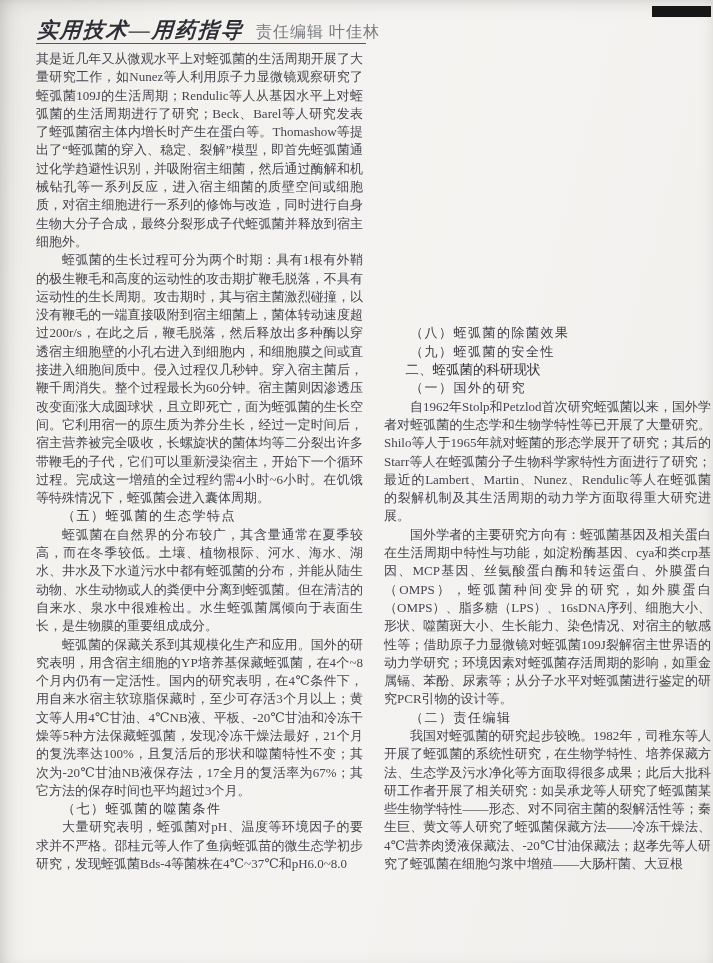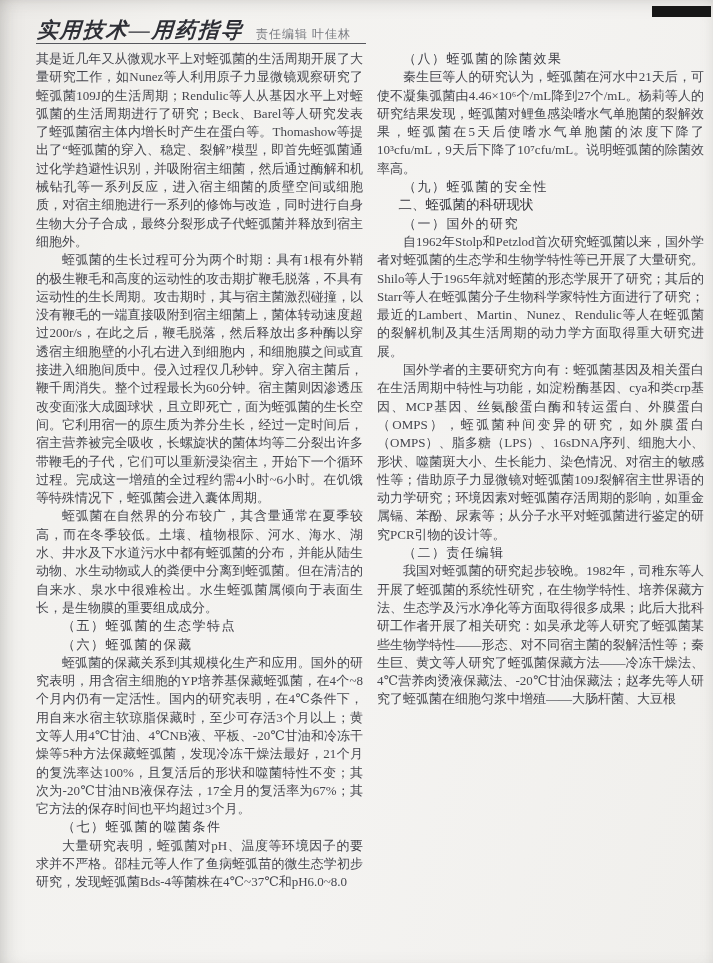--- a/index.html
+++ b/index.html
@@ -27,30 +27,30 @@
     display:flex;align-items:flex-end;
   }
   .page-header .title{
     font-size:21px;font-weight:700;font-style:italic;
     letter-spacing:2px;color:#2e2f36;
     transform:skewX(-4deg);
     white-space:nowrap;
   }
   .page-header .editor{
     margin-left:12px;margin-bottom:1px;
-    font-size:12px;color:#797b80;letter-spacing:1px;
+    font-size:16px;color:#797b80;letter-spacing:1px;
     white-space:nowrap;
   }
   .header-rule{
     position:absolute;top:43px;left:36px;
     width:330px;height:1px;background:#56575d;
   }
   .columns{
     position:absolute;top:50px;left:36px;
-    display:flex;gap:14px;
+    display:flex;gap:21px;align-items:flex-end;
   }
   .col{
     width:327px;
     font-size:13px;line-height:18.3px;
     text-align:justify;
     color:#45464e;
     letter-spacing:0;
   }
   .block{margin:0;padding:0;}
   .block.cont{text-indent:0;}
@@ -77,30 +77,28 @@
   <div class="page-header">
     <span class="title">实用技术—用药指导</span>
     <span class="editor">责任编辑  叶佳林</span>
   </div>
   <div class="header-rule"></div>
 
   <div class="columns">
     <div class="col" id="col-left">
         <div class="block cont">其是近几年又从微观水平上对蛭弧菌的生活周期开展了大量研究工作，如Nunez等人利用原子力显微镜观察研究了蛭弧菌109J的生活周期；Rendulic等人从基因水平上对蛭弧菌的生活周期进行了研究；Beck、Barel等人研究发表了蛭弧菌宿主体内增长时产生在蛋白等。Thomashow等提出了“蛭弧菌的穿入、稳定、裂解”模型，即首先蛭弧菌通过化学趋避性识别，并吸附宿主细菌，然后通过酶解和机械钻孔等一系列反应，进入宿主细菌的质壁空间或细胞质，对宿主细胞进行一系列的修饰与改造，同时进行自身生物大分子合成，最终分裂形成子代蛭弧菌并释放到宿主细胞外。</div>
         <div class="block para">蛭弧菌的生长过程可分为两个时期：具有1根有外鞘的极生鞭毛和高度的运动性的攻击期扩鞭毛脱落，不具有运动性的生长周期。攻击期时，其与宿主菌激烈碰撞，以没有鞭毛的一端直接吸附到宿主细菌上，菌体转动速度超过200r/s，在此之后，鞭毛脱落，然后释放出多种酶以穿透宿主细胞壁的小孔右进入到细胞内，和细胞膜之间或直接进入细胞间质中。侵入过程仅几秒钟。穿入宿主菌后，鞭千周消失。整个过程最长为60分钟。宿主菌则因渗透压改变面涨大成圆球状，且立即死亡，面为蛭弧菌的生长空间。它利用宿一的原生质为养分生长，经过一定时间后，宿主营养被完全吸收，长螺旋状的菌体均等二分裂出许多带鞭毛的子代，它们可以重新浸染宿主，开始下一个循环过程。完成这一增殖的全过程约需4小时~6小时。在饥饿等特殊情况下，蛭弧菌会进入囊体周期。</div>
+        <div class="block h-kai">（五）蛭弧菌的生态学特点</div>
         <div class="block para">蛭弧菌在自然界的分布较广，其含量通常在夏季较高，而在冬季较低。土壤、植物根际、河水、海水、湖水、井水及下水道污水中都有蛭弧菌的分布，并能从陆生动物、水生动物或人的粪便中分离到蛭弧菌。但在清洁的自来水、泉水中很难检出。水生蛭弧菌属倾向于表面生长，是生物膜的重要组成成分。</div>
-        <div class="block h-kai">（五）蛭弧菌的生态学特点</div>
-        <div class="block h-kai">（六）蛭弧菌的保藏</div>
         <div class="block para">蛭弧菌的保藏关系到其规模化生产和应用。国外的研究表明，用含宿主细胞的YP培养基保藏蛭弧菌，在4个~8个月内仍有一定活性。国内的研究表明，在4℃条件下，用自来水宿主软琼脂保藏时，至少可存活3个月以上；黄文等人用4℃甘油、4℃NB液、平板、-20℃甘油和冷冻干燥等5种方法保藏蛭弧菌，发现冷冻干燥法最好，21个月的复洗率达100%，且复活后的形状和噬菌特性不变；其次为-20℃甘油NB液保存法，17全月的复活率为67%；其它方法的保存时间也平均超过3个月。</div>
         <div class="block h-kai">（七）蛭弧菌的噬菌条件</div>
         <div class="block para">大量研究表明，蛭弧菌对pH、温度等环境因子的要求并不严格。邵桂元等人作了鱼病蛭弧苗的微生态学初步研究，发现蛭弧菌Bds-4等菌株在4℃~37℃和pH6.0~8.0</div>
       </div>
     <div class="col" id="col-right">
         <div class="block h-kai">（八）蛭弧菌的除菌效果</div>
-        <div class="block para">秦生巨等人的研究认为，蛭弧菌在河水中21天后，可使不凝集弧菌由4.46×10⁶个/mL降到27个/mL。杨莉等人的研究结果发现，蛭弧菌对鲤鱼感染嗜水气单胞菌的裂解效果，蛭弧菌在5天后使嗜水气单胞菌的浓度下降了10³cfu/mL，9天后下降了10⁷cfu/mL。说明蛭弧菌的除菌效率高。</div>
         <div class="block h-kai">（九）蛭弧菌的安全性</div>
         <div class="block h-bold">二、蛭弧菌的科研现状</div>
         <div class="block h-kai">（一）国外的研究</div>
         <div class="block para">自1962年Stolp和Petzlod首次研究蛭弧菌以来，国外学者对蛭弧菌的生态学和生物学特性等已开展了大量研究。Shilo等人于1965年就对蛭菌的形态学展开了研究；其后的Starr等人在蛭弧菌分子生物科学家特性方面进行了研究；最近的Lambert、Martin、Nunez、Rendulic等人在蛭弧菌的裂解机制及其生活周期的动力学方面取得重大研究进展。</div>
         <div class="block para">国外学者的主要研究方向有：蛭弧菌基因及相关蛋白在生活周期中特性与功能，如淀粉酶基因、cya和类crp基因、MCP基因、丝氨酸蛋白酶和转运蛋白、外膜蛋白（OMPS），蛭弧菌种间变异的研究，如外膜蛋白（OMPS）、脂多糖（LPS）、16sDNA序列、细胞大小、形状、噬菌斑大小、生长能力、染色情况、对宿主的敏感性等；借助原子力显微镜对蛭弧菌109J裂解宿主世界语的动力学研究；环境因素对蛭弧菌存活周期的影响，如重金属镉、苯酚、尿素等；从分子水平对蛭弧菌进行鉴定的研究PCR引物的设计等。</div>
         <div class="block h-kai">（二）责任编辑</div>
         <div class="block para">我国对蛭弧菌的研究起步较晚。1982年，司稚东等人开展了蛭弧菌的系统性研究，在生物学特性、培养保藏方法、生态学及污水净化等方面取得很多成果；此后大批科研工作者开展了相关研究：如吴承龙等人研究了蛭弧菌某些生物学特性——形态、对不同宿主菌的裂解活性等；秦生巨、黄文等人研究了蛭弧菌保藏方法——冷冻干燥法、4℃营养肉烫液保藏法、-20℃甘油保藏法；赵孝先等人研究了蛭弧菌在细胞匀浆中增殖——大肠杆菌、大豆根</div>
       </div>
   </div>
 </div>

